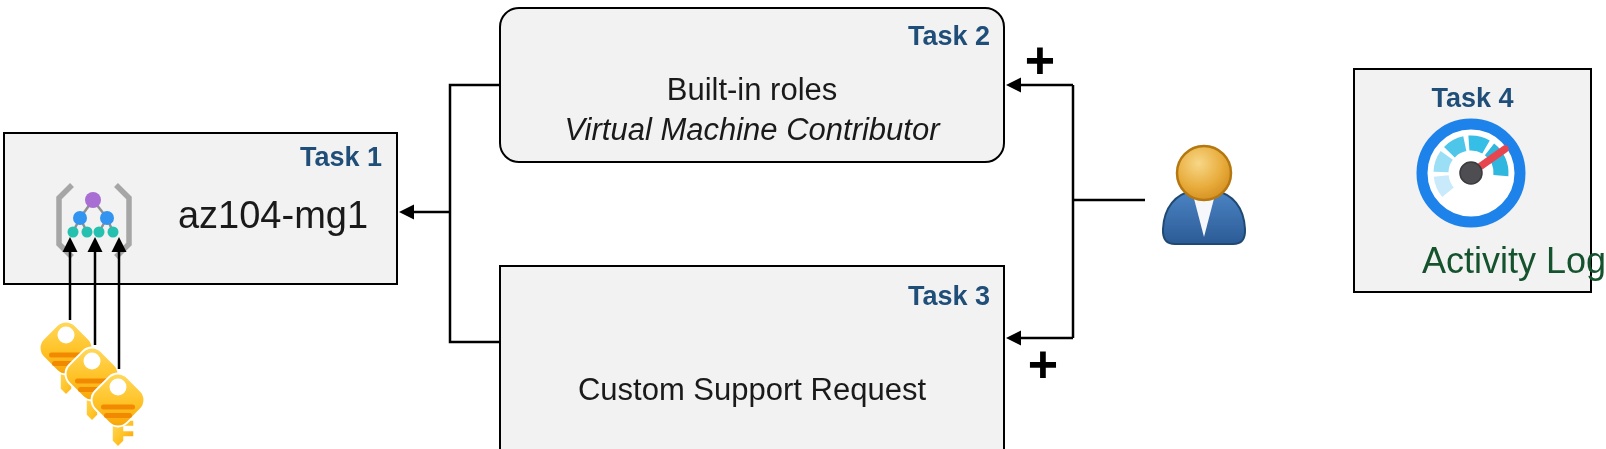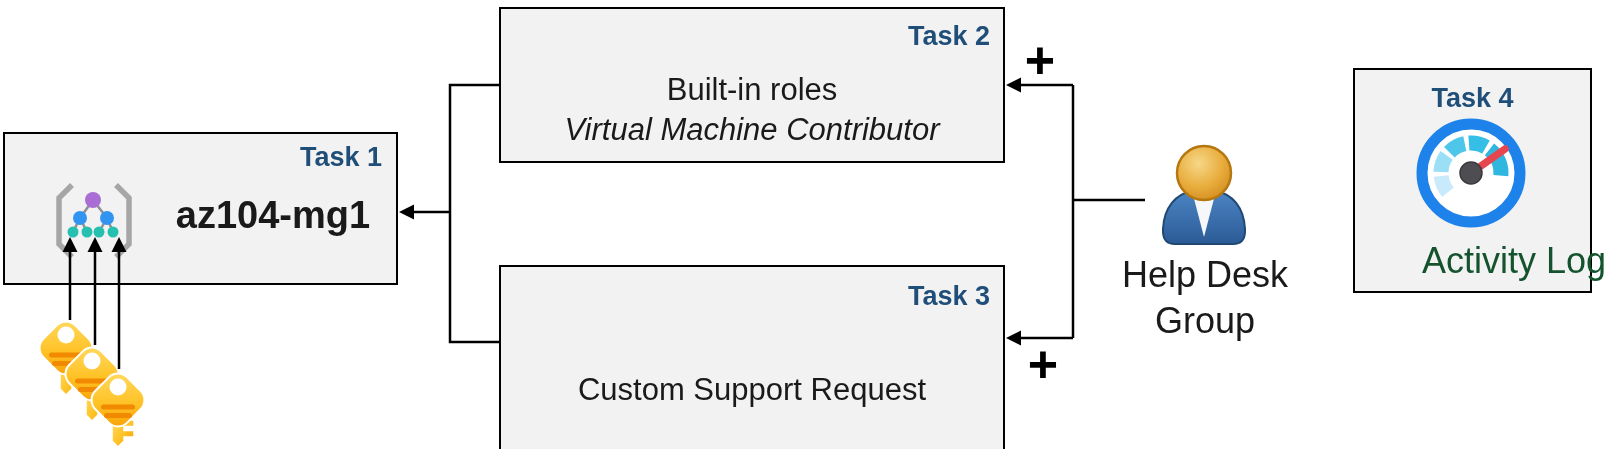--- a/index.html
+++ b/index.html
@@ -2,37 +2,37 @@
 <html><head>
 <meta charset="utf-8">
 <style>
   html,body{margin:0;padding:0;background:#ffffff;}
   body{width:1606px;height:449px;position:relative;overflow:hidden;
        font-family:"Liberation Sans",sans-serif;}
   .stage{position:absolute;left:0;top:0;width:1606px;height:449px;}
 
   .box{position:absolute;background:#F2F2F2;border:2.5px solid #000;box-sizing:border-box;}
   #task1-box{left:3px;top:132px;width:395px;height:153px;}
-  #task2-box{left:499px;top:7px;width:506px;height:156px;}
+  #task2-box{left:499px;top:7px;width:506px;height:156px;border-radius:20px;}
   #task3-box{left:499px;top:265px;width:506px;height:191px;}
   #task4-box{left:1353px;top:68px;width:239px;height:225px;padding-left:28px;}
 
   .badge{position:absolute;font-weight:bold;color:#1F4E79;font-size:27px;white-space:nowrap;}
   #task1-box .badge{right:14px;top:8px;}
   #task2-box .badge{right:13px;top:12px;}
   #task3-box .badge{right:13px;top:14px;}
   #task4-box .badge{left:0;top:13px;width:100%;text-align:center;}
 
   .box-line{position:absolute;left:0;width:100%;text-align:center;
             color:#1A1A1A;font-size:31px;white-space:nowrap;margin-top:23px;}
   #task2-box .line1{top:40px;}  #task2-box .line2{top:80px;font-style:italic;}
   #task3-box .line1{top:42px;}  #task3-box .line2{top:82px;}
 
   #task1-title{position:absolute;left:148px;top:60px;width:240px;text-align:center;
-               color:#1A1A1A;font-size:38px;white-space:nowrap;font-weight:bold;}
+               color:#1A1A1A;font-size:38px;white-space:nowrap;}
   #task4-caption{position:absolute;left:16px;top:170px;width:100%;text-align:right;
                  color:#14532d;font-size:36px;white-space:nowrap;}
 
   .plus{position:absolute;width:54px;height:58px;line-height:58px;text-align:center;
         font-size:52px;font-weight:bold;color:#000;}
   #plus-task2{left:1013px;top:31px;}
   #plus-task3{left:1016px;top:335px;}
 
   #help-desk-caption{position:absolute;left:1095px;top:252px;width:220px;
                      text-align:center;color:#1A1A1A;font-size:36px;line-height:46px;}
@@ -119,24 +119,20 @@
       <linearGradient id="bodyGrad" x1="0" y1="0" x2="0" y2="1">
         <stop offset="0%" stop-color="#4C84C4"></stop>
         <stop offset="100%" stop-color="#2B5B96"></stop>
       </linearGradient>
     </defs>
     <path d="M 11,88 C 12,66 24,53 40,50 L 64,50 C 80,53 92,66 93,88
              C 93.5,99 89,103 81,103 L 23,103 C 15,103 10.5,99 11,88 Z" fill="url(#bodyGrad)" stroke="#1F4973" stroke-width="2"></path>
     <polygon points="40,50 64,50 52,96" fill="#F5F7FA"></polygon>
     <circle cx="52" cy="32" r="27" fill="url(#headGrad)" stroke="#B5770F" stroke-width="2.5"></circle>
   </svg>
-  <div id="help-desk-caption">
-    <div>Help Desk</div>
-    <div>Group</div>
-  </div>
 
   <svg id="keys-icon" class="icon-abs" width="134" height="137" viewBox="0 0 134 137">
     <defs>
       <linearGradient id="keyGrad" x1="0" y1="0" x2="1" y2="1">
         <stop offset="0%" stop-color="#FFDD66"></stop>
         <stop offset="55%" stop-color="#FFC226"></stop>
         <stop offset="100%" stop-color="#F79E00"></stop>
       </linearGradient>
     </defs>
     <g id="key-shapes">

